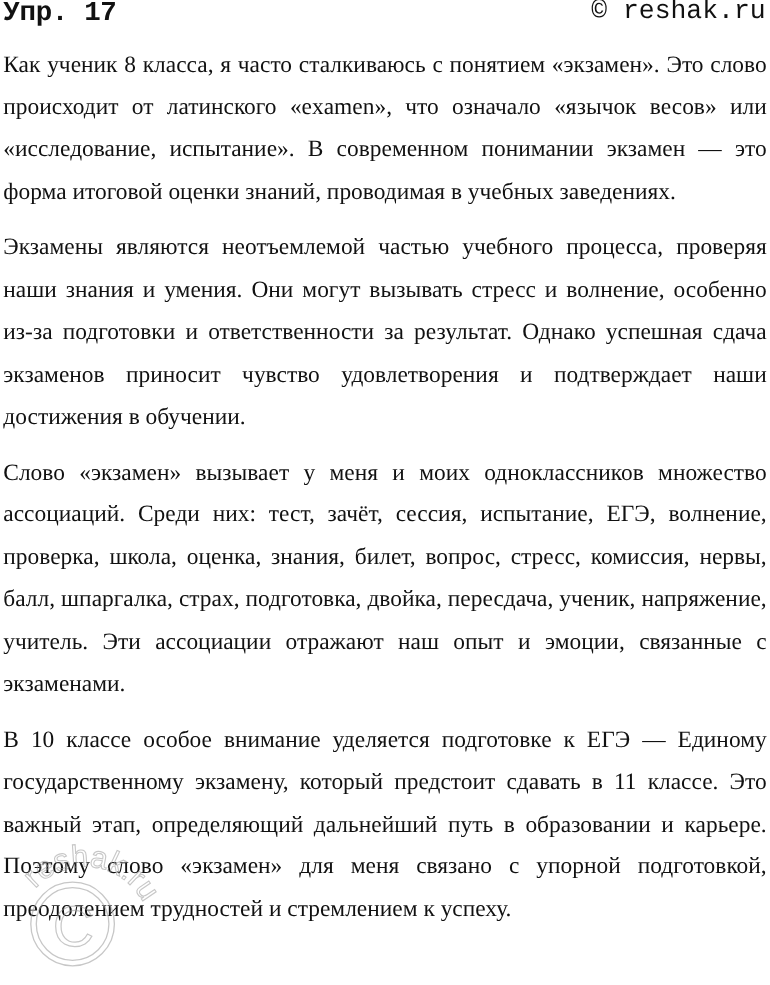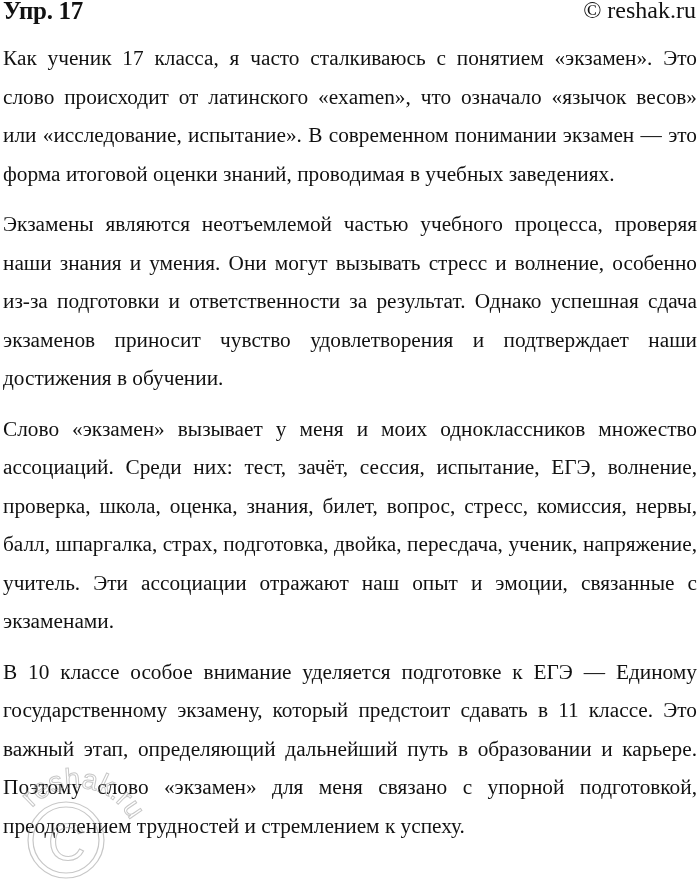--- a/index.html
+++ b/index.html
@@ -14,20 +14,21 @@
       overflow: hidden;
       font-family: "Liberation Serif", "DejaVu Serif", serif;
       color: #111111;
     }
     .header {
       position: absolute;
       top: 0;
       left: 0;
       width: 700px;
       height: 30px;
+      font-family: Liberation Mono, monospace;
     }
     .title {
       position: absolute;
       left: 3px;
       top: -3px;
       font-size: 25px;
       font-weight: bold;
       letter-spacing: -0.3px;
     }
     .copyright {
@@ -60,21 +61,21 @@
   </style>
 </head>
 <body>
 
 <div class="header">
   <div class="title">Упр. 17</div>
   <div class="copyright">© reshak.ru</div>
 </div>
 
 <div class="content">
-  <p class="para">Как ученик 17 класса, я часто сталкиваюсь с понятием «экзамен». Это слово происходит от латинского «examen», что означало «язычок весов» или «исследование, испытание». В современном понимании экзамен — это форма итоговой оценки знаний, проводимая в учебных заведениях.</p>
+  <p class="para">Как ученик 8 класса, я часто сталкиваюсь с понятием «экзамен». Это слово происходит от латинского «examen», что означало «язычок весов» или «исследование, испытание». В современном понимании экзамен — это форма итоговой оценки знаний, проводимая в учебных заведениях.</p>
   <p class="para">Экзамены являются неотъемлемой частью учебного процесса, проверяя наши знания и умения. Они могут вызывать стресс и волнение, особенно из-за подготовки и ответственности за результат. Однако успешная сдача экзаменов приносит чувство удовлетворения и подтверждает наши достижения в обучении.</p>
   <p class="para">Слово «экзамен» вызывает у меня и моих одноклассников множество ассоциаций. Среди них: тест, зачёт, сессия, испытание, ЕГЭ, волнение, проверка, школа, оценка, знания, билет, вопрос, стресс, комиссия, нервы, балл, шпаргалка, страх, подготовка, двойка, пересдача, ученик, напряжение, учитель. Эти ассоциации отражают наш опыт и эмоции, связанные с экзаменами.</p>
   <p class="para">В 10 классе особое внимание уделяется подготовке к ЕГЭ — Единому государственному экзамену, который предстоит сдавать в 11 классе. Это важный этап, определяющий дальнейший путь в образовании и карьере. Поэтому слово «экзамен» для меня связано с упорной подготовкой, преодолением трудностей и стремлением к успеху.</p>
 </div>
 
 <div class="watermark">
   <svg width="150" height="140" viewBox="0 0 150 140">
     <circle cx="48" cy="92" r="38" fill="none" stroke="#9a9a9a" stroke-width="1.2"></circle>
     <circle cx="48" cy="92" r="33" fill="none" stroke="#9a9a9a" stroke-width="1.2"></circle>
     <text x="30" y="112" font-family="Liberation Sans, sans-serif" font-size="52" fill="none" stroke="#9a9a9a" stroke-width="1.1">C</text>

